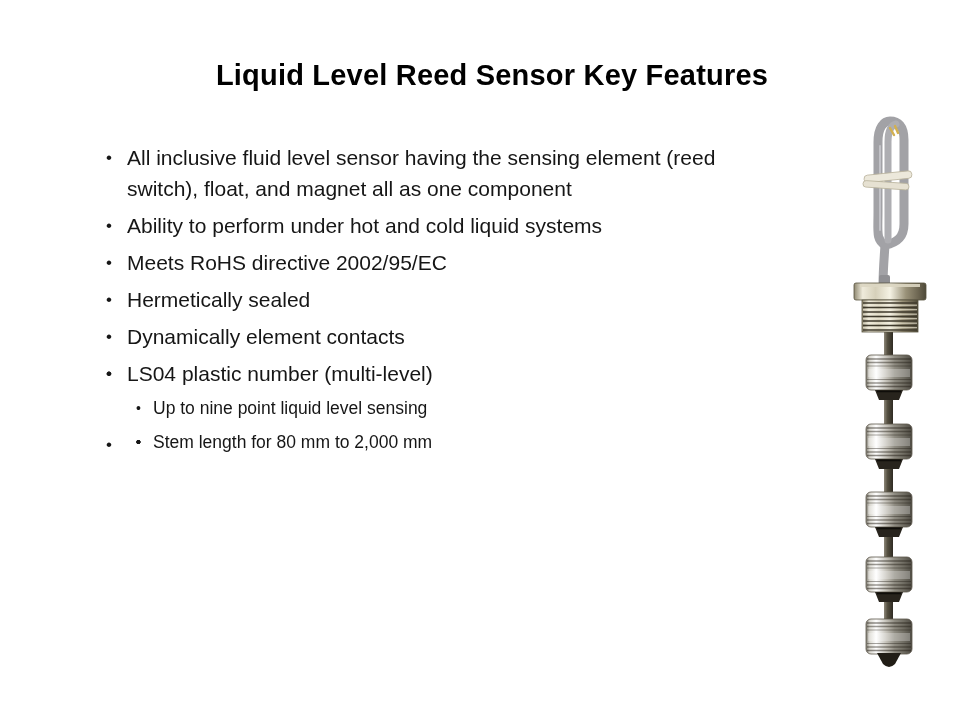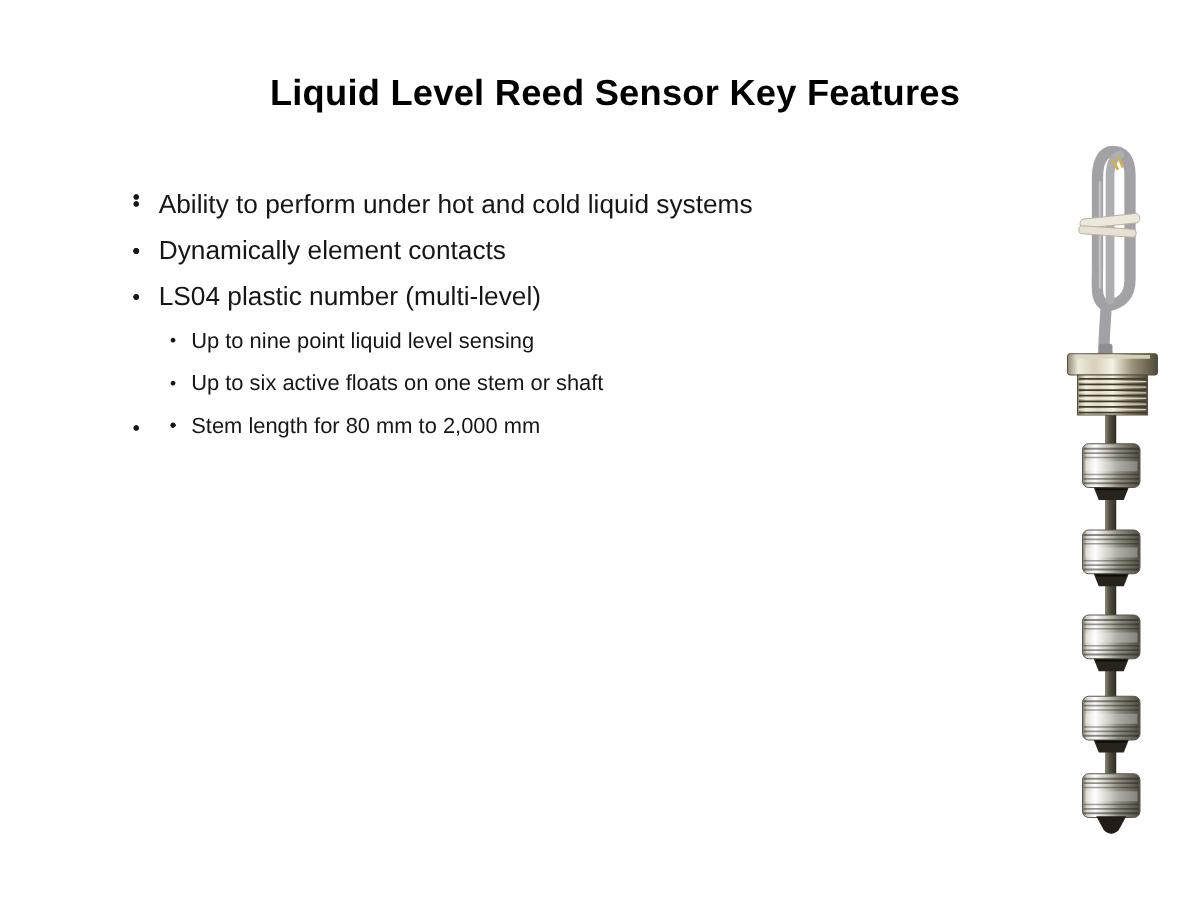--- a/index.html
+++ b/index.html
@@ -40,49 +40,51 @@
 </head>
 <body>
 
 <div class="slide">
 
   <h1 class="title">Liquid Level Reed Sensor Key Features</h1>
 
   <ul class="features">
     <li class="l1">
       <span class="marker">•</span>
+      <span>All inclusive fluid level sensor having the sensing element (reed switch), float, and magnet all as one component</span>
     </li>
     <li class="l1">
       <span class="marker">•</span>
       <span>Ability to perform under hot and cold liquid systems</span>
     </li>
     <li class="l1">
       <span class="marker">•</span>
-    </li>
-    <li class="l1">
-      <span class="marker">•</span>
+      <span>Meets RoHS directive 2002/95/EC</span>
+    </li>
+    <li class="l1">
+      <span class="marker">•</span>
+      <span>Hermetically sealed</span>
     </li>
     <li class="l1">
       <span class="marker">•</span>
       <span>Dynamically element contacts</span>
     </li>
     <li class="l1">
       <span class="marker">•</span>
     </li>
     <li class="l1">
       <span class="marker">•</span>
       <span>LS04 plastic number (multi-level)</span>
     </li>
     <li class="l2">
       <span class="marker">•</span>
       <span>Up to nine point liquid level sensing</span>
     </li>
     <li class="l2">
       <span class="marker">•</span>
-      <span>Up to six active floats on one stem or shaft</span>
     </li>
     <li class="l2">
       <span class="marker">•</span>
     </li>
     <li class="l1">
       <span class="marker">•</span>
     </li>
     <li class="l2">
       <span class="marker">•</span>
     </li>

